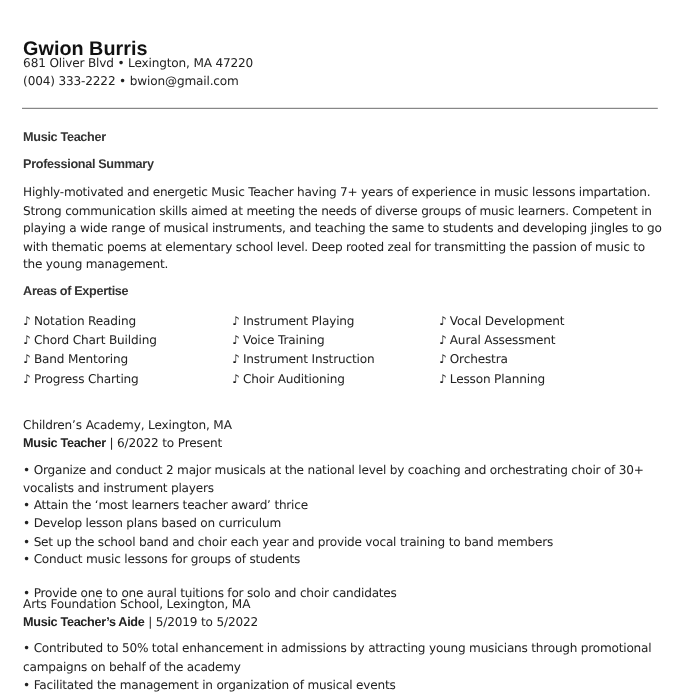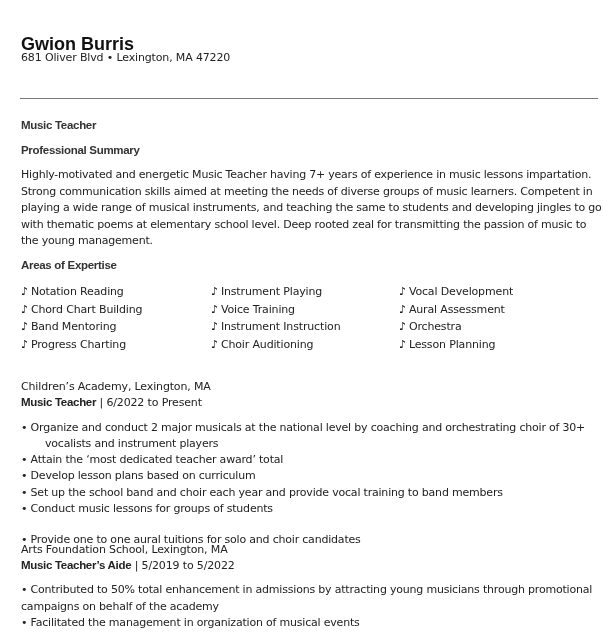--- a/index.html
+++ b/index.html
@@ -104,20 +104,21 @@
     }
   </style>
 </head>
 <body>
 
 <div class="page">
 
 
   <div class="abs name">Gwion Burris</div>
   <div class="abs contact" style="top:51px;">681 Oliver Blvd • Lexington, MA 47220</div>
+  <div class="abs contact" style="top:67px;">(004) 333-2222 • bwion@gmail.com</div>
 
   <div class="divider"></div>
 
   <div class="abs heading" style="top:119px;">Music Teacher</div>
 
   <div class="abs heading" style="top:144px;">Professional Summary</div>
   <div>
     <div class="abs para-line" style="top:168px;"> Highly-motivated and energetic Music Teacher having 7+ years of experience in music lessons impartation.</div>
     <div class="abs para-line" style="top:184.5px;">Strong communication skills aimed at meeting the needs of diverse groups of music learners. Competent in</div>
     <div class="abs para-line" style="top:201px;">playing a wide range of musical instruments, and teaching the same to students and developing jingles to go</div>
@@ -142,22 +143,22 @@
     <div class="abs exp-item" style="left:399px; top:302.7px;"><span class="note">♪</span><span>Aural Assessment</span></div>
     <div class="abs exp-item" style="left:399px; top:320.4px;"><span class="note">♪</span><span>Orchestra</span></div>
     <div class="abs exp-item" style="left:399px; top:338.1px;"><span class="note">♪</span><span>Lesson Planning</span></div>
   </div>
 
 
   <div>
     <div class="abs employer" style="top:380px;">Children’s Academy, Lexington, MA</div>
     <div class="abs role-line" style="top:396px;"><span class="role">Music Teacher</span><span style="white-space:pre;"> | </span><span>6/2022 to Present</span></div>
     <div class="abs bullet-line" style="top:421px;">• Organize and conduct 2 major musicals at the national level by coaching and orchestrating choir of 30+</div>
-    <div class="abs bullet-line" style="top:437px;margin-left:24px;">vocalists and instrument players</div>
-    <div class="abs bullet-line" style="top:453px;">• Attain the ‘most dedicated teacher award’ total</div>
+    <div class="abs bullet-line" style="top:437px;">vocalists and instrument players</div>
+    <div class="abs bullet-line" style="top:453px;">• Attain the ‘most learners teacher award’ thrice</div>
     <div class="abs bullet-line" style="top:469px;">• Develop lesson plans based on curriculum</div>
     <div class="abs bullet-line" style="top:486px;">• Set up the school band and choir each year and provide vocal training to band members</div>
     <div class="abs bullet-line" style="top:502px;">• Conduct music lessons for groups of students</div>
     <div class="abs bullet-line" style="top:533px;">• Provide one to one aural tuitions for solo and choir candidates</div>
   </div>
 
   <div>
     <div class="abs employer" style="top:543px;">Arts Foundation School, Lexington, MA</div>
     <div class="abs role-line" style="top:559px;"><span class="role">Music Teacher’s Aide</span><span style="white-space:pre;"> | </span><span>5/2019 to 5/2022</span></div>
     <div class="abs bullet-line" style="top:583px;">• Contributed to 50% total enhancement in admissions by attracting young musicians through promotional</div>

